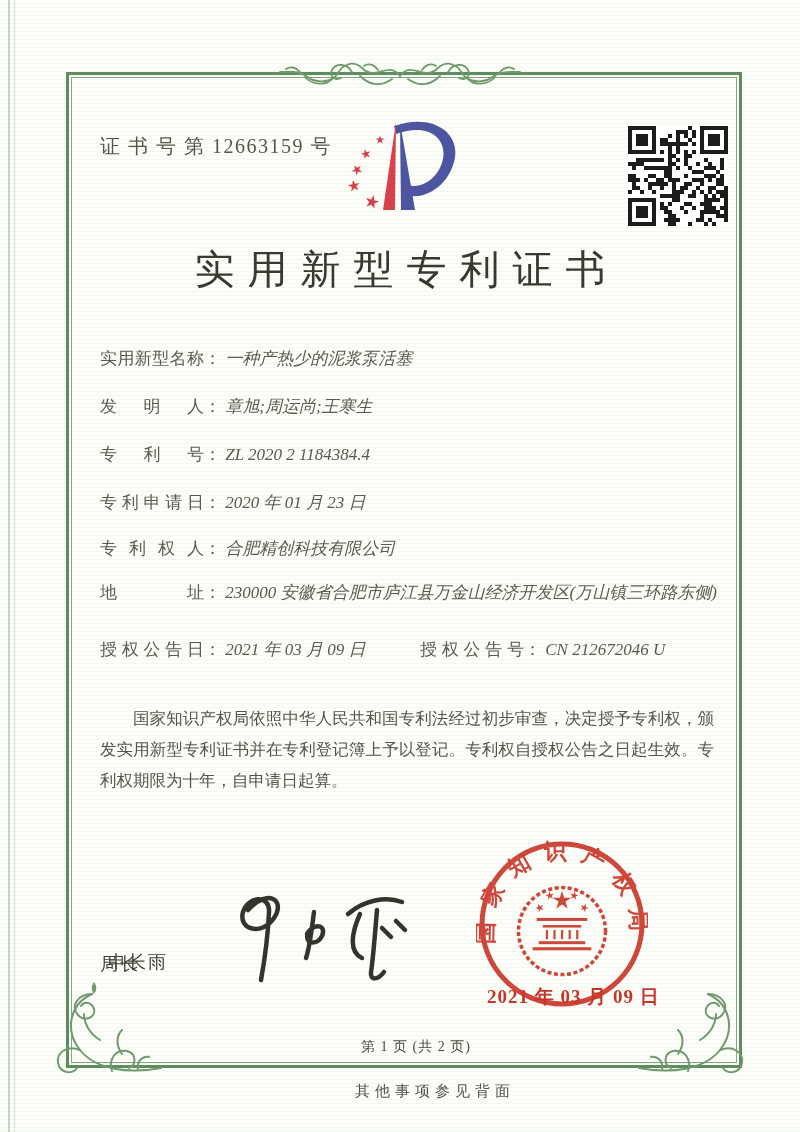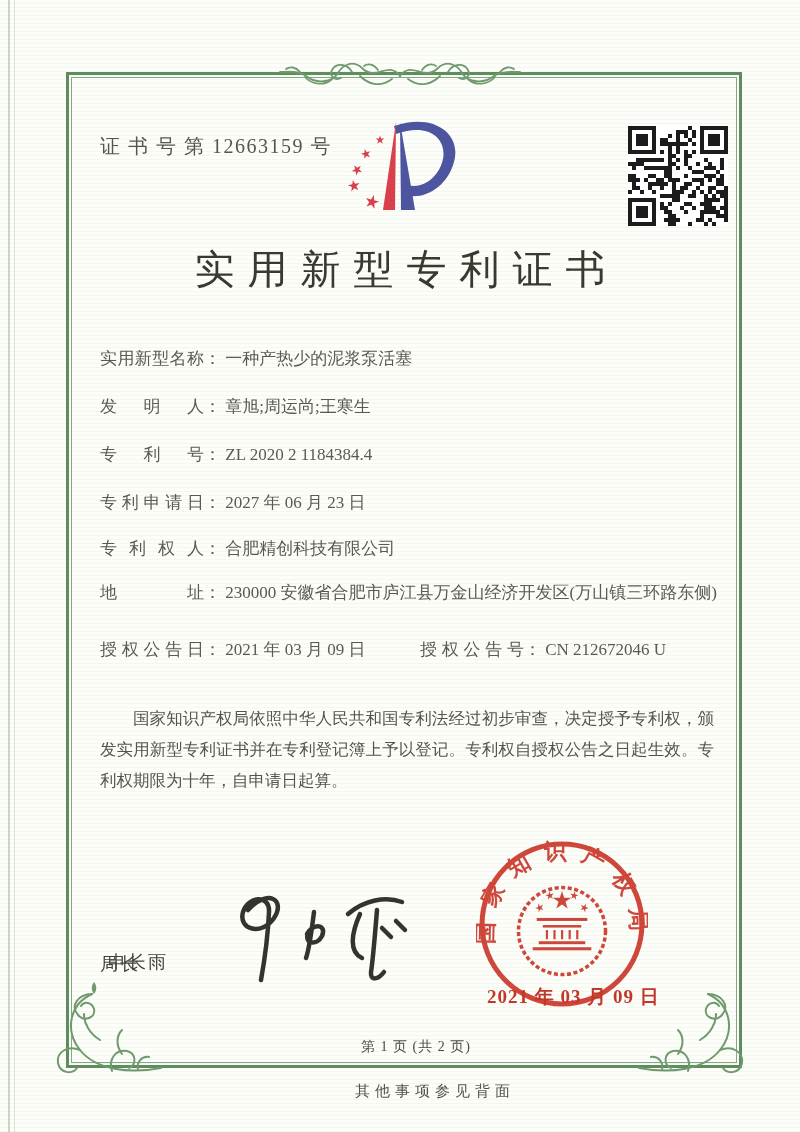--- a/index.html
+++ b/index.html
@@ -19,21 +19,21 @@
   .corner-bl{position:absolute;left:34px;top:976px;width:132px;height:112px;}
   .corner-br{position:absolute;left:634px;top:976px;width:132px;height:112px;transform:scaleX(-1);}
   .cert-no{position:absolute;left:100px;top:123px;font-size:20px;color:#57544a;letter-spacing:1.5px;margin-top:10px;}
   .logo{position:absolute;left:336px;top:114px;width:128px;height:110px;}
   .qr{position:absolute;left:628px;top:126px;width:100px;height:100px;line-height:0;}
   .title{position:absolute;left:0;top:242px;width:100%;text-align:center;
     font-size:40px;font-weight:400;color:#3a382f;letter-spacing:13px;text-indent:13px;}
   .f-row{position:absolute;left:100px;font-size:17px;color:#5c594e;width:618px;line-height:27px;}
   .f-label{display:inline-block;width:104px;text-align:justify;text-align-last:justify;vertical-align:top;}
   .f-colon{display:inline-block;vertical-align:top;}
-  .f-value{display:inline-block;max-width:492px;vertical-align:top;}
+  .f-value{display:inline-block;max-width:492px;vertical-align:top;font-style:italic;}
   .grant2{position:absolute;left:320px;top:0;}
   .body-text{position:absolute;left:100px;top:671px;width:614px;font-size:16.5px;line-height:31px;
     text-align:justify;color:#56534a;margin-top:32px;}
   .body-text p{margin:0;text-indent:2em;}
   .signer-title{position:absolute;left:100px;top:916px;font-size:18px;color:#45423a;letter-spacing:2px;margin-top:36px;}
   .signer-name{position:absolute;left:108px;top:950px;font-size:18px;color:#45423a;letter-spacing:2px;}
   .signature{position:absolute;left:210px;top:876px;width:218px;height:120px;}
   .seal{position:absolute;left:476px;top:838px;width:172px;height:172px;mix-blend-mode:multiply;opacity:.93;}
   .seal-date{position:absolute;left:487px;top:984px;font-size:19px;font-weight:600;color:#c2372a;letter-spacing:1px;}
   .page-info{position:absolute;left:0;top:1038px;width:100%;text-align:center;font-size:14px;color:#4c493f;letter-spacing:1px;padding-left:16px;}
@@ -417,21 +417,21 @@
   <div class="f-row" style="top:393px">
     <span class="f-label">发明人</span><span class="f-colon">：</span>
     <span class="f-value">章旭;周运尚;王寒生</span>
   </div>
   <div class="f-row" style="top:441px">
     <span class="f-label">专利号</span><span class="f-colon">：</span>
     <span class="f-value">ZL 2020 2 1184384.4</span>
   </div>
   <div class="f-row" style="top:489px">
     <span class="f-label">专利申请日</span><span class="f-colon">：</span>
-    <span class="f-value">2027 年 06 月 23 日</span>
+    <span class="f-value">2020 年 01 月 23 日</span>
   </div>
   <div class="f-row" style="top:535px">
     <span class="f-label">专利权人</span><span class="f-colon">：</span>
     <span class="f-value">合肥精创科技有限公司</span>
   </div>
   <div class="f-row" style="top:579px">
     <span class="f-label">地址</span><span class="f-colon">：</span>
     <span class="f-value">230000 安徽省合肥市庐江县万金山经济开发区(万山镇三环路东侧)</span>
   </div>
   <div class="f-row" style="top:636px">

